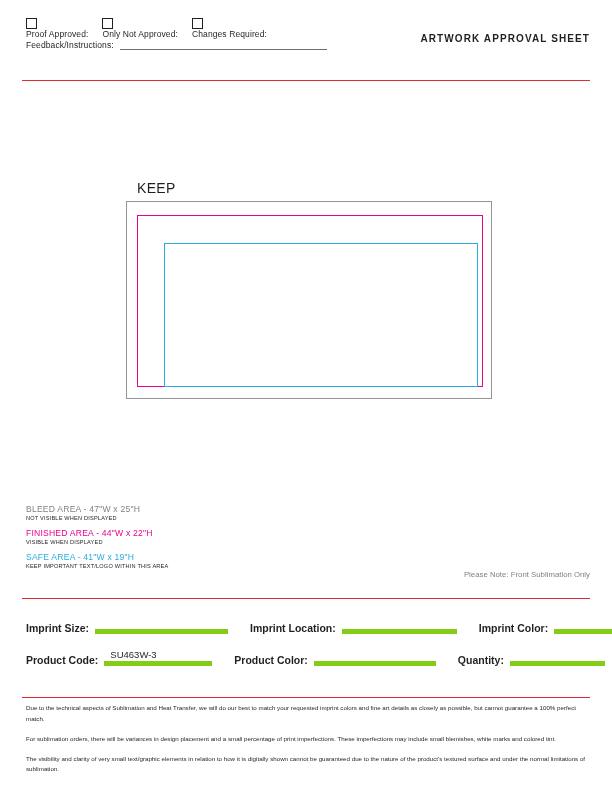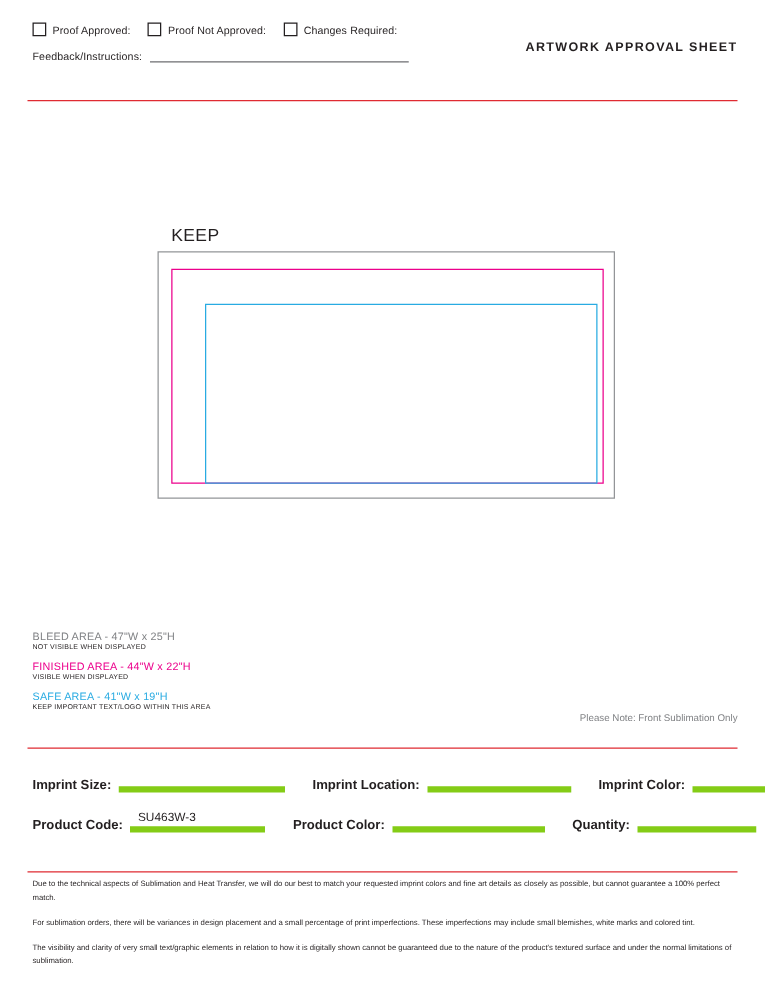--- a/index.html
+++ b/index.html
@@ -34,22 +34,23 @@
     left: 26px;
     top: 18px;
     display: flex;
     align-items: center;
     gap: 0;
     font-size: 8.5px;
     color: #231f20;
   }
   .cb-group {
     display: flex;
-    align-items: center;
+    align-items: flex-start;
     margin-right: 14px;
+    flex-direction: column;
   }
   .checkbox {
     width: 9px;
     height: 9px;
     border: 1px solid #231f20;
     background: #ffffff;
     margin-right: 5px;
     display: inline-block;
   }
   .cb-label { font-size: 8.5px; letter-spacing: .1px; }
@@ -233,21 +234,21 @@
 
   <div class="header">
 
     <div class="approval-row">
       <div class="cb-group">
         <span class="checkbox"></span>
         <span class="cb-label">Proof Approved:</span>
       </div>
       <div class="cb-group">
         <span class="checkbox"></span>
-        <span class="cb-label">Proof Not Approved:</span>
+        <span class="cb-label">Only Not Approved:</span>
       </div>
       <div class="cb-group">
         <span class="checkbox"></span>
         <span class="cb-label">Changes Required:</span>
       </div>
     </div>
 
     <div class="feedback-row">
       <span class="cb-label">Feedback/Instructions:</span>
       <span class="feedback-line"></span>

